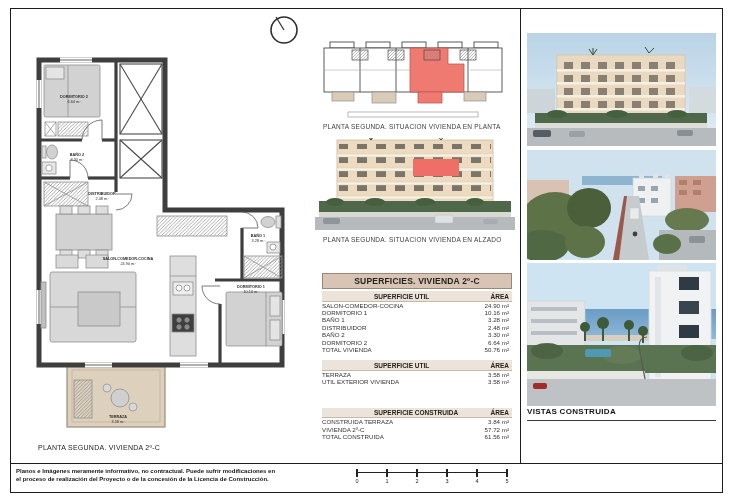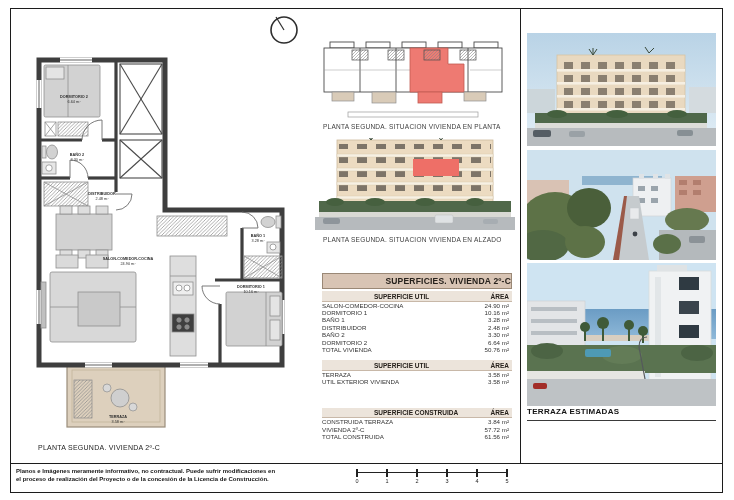--- a/index.html
+++ b/index.html
@@ -13,21 +13,21 @@
   .cap-plan{left:323px;top:123px;}
   .cap-alzado{left:323px;top:236px;}
 
   .compass{position:absolute;left:264px;top:8px;}
 
   .planwrap{position:absolute;left:30px;top:52px;}
   svg text{font-family:"Liberation Sans",sans-serif;}
 
   
   .table{position:absolute;left:322px;top:273px;width:190px;}
-  .tbl-title{background:#d8c4b4;border:1px solid #9a8876;color:#26211c;font-weight:bold;font-size:8.5px;text-align:right;line-height:14px;height:14px;letter-spacing:.2px;}
+  .tbl-title{background:#d8c4b4;border:1px solid #9a8876;color:#26211c;font-weight:bold;font-size:8.5px;text-align:center;line-height:14px;height:14px;letter-spacing:.2px;}
   .tbl-head{display:flex;justify-content:space-between;background:#ece4db;border-bottom:1px solid #c8b8a8;font-weight:bold;font-size:6.5px;color:#26211c;padding:1.5px 3px 1px 0;margin-top:2px;}
   .tbl-head .h1{padding-left:52px;}
   .tbl-row{display:flex;justify-content:space-between;font-size:6.2px;line-height:7.4px;color:#333;padding-right:3px;}
   .sec2{margin-top:7px;}
   .sec3{margin-top:22px;}
 
   
   .photo{position:absolute;left:527px;width:189px;overflow:hidden;}
   .views-cap{position:absolute;left:527px;top:407px;font-size:8px;font-weight:bold;color:#141414;letter-spacing:.3px;}
   .views-rule{position:absolute;left:527px;top:420px;width:189px;height:1px;background:#3a3a3a;}
@@ -450,21 +450,21 @@
       <ellipse cx="95" cy="92" rx="20" ry="9" fill="#637c57"></ellipse>
       <ellipse cx="170" cy="90" rx="16" ry="8" fill="#4c6444"></ellipse>
       <rect x="58" y="86" width="26" height="8" rx="2" fill="#4e9ab5"></rect>
       <rect x="0" y="108" width="118" height="8" fill="#e6e6e2"></rect>
       <rect x="0" y="116" width="189" height="27" fill="#bec2c5"></rect>
       <path d="M118,116 L112,84 Q112,74 120,74" fill="none" stroke="#55595c" stroke-width="1.2"></path>
       <rect x="6" y="120" width="14" height="6" rx="2" fill="#a22d28"></rect>
     </svg>
   </div>
 
-  <div class="views-cap">TERRAZA ESTIMADAS</div>
+  <div class="views-cap">VISTAS CONSTRUIDA</div>
   <div class="views-rule"></div>
 
   <div class="cap cap-left">PLANTA SEGUNDA. VIVIENDA 2º-C</div>
 
   <div class="disclaimer">
     <span>Planos e Imágenes meramente informativo, no contractual. Puede sufrir modificaciones en</span><br>
     <span>el proceso de realización del Proyecto o de la concesión de la Licencia de Construcción.</span>
   </div>
 
   <div class="scalebar">

